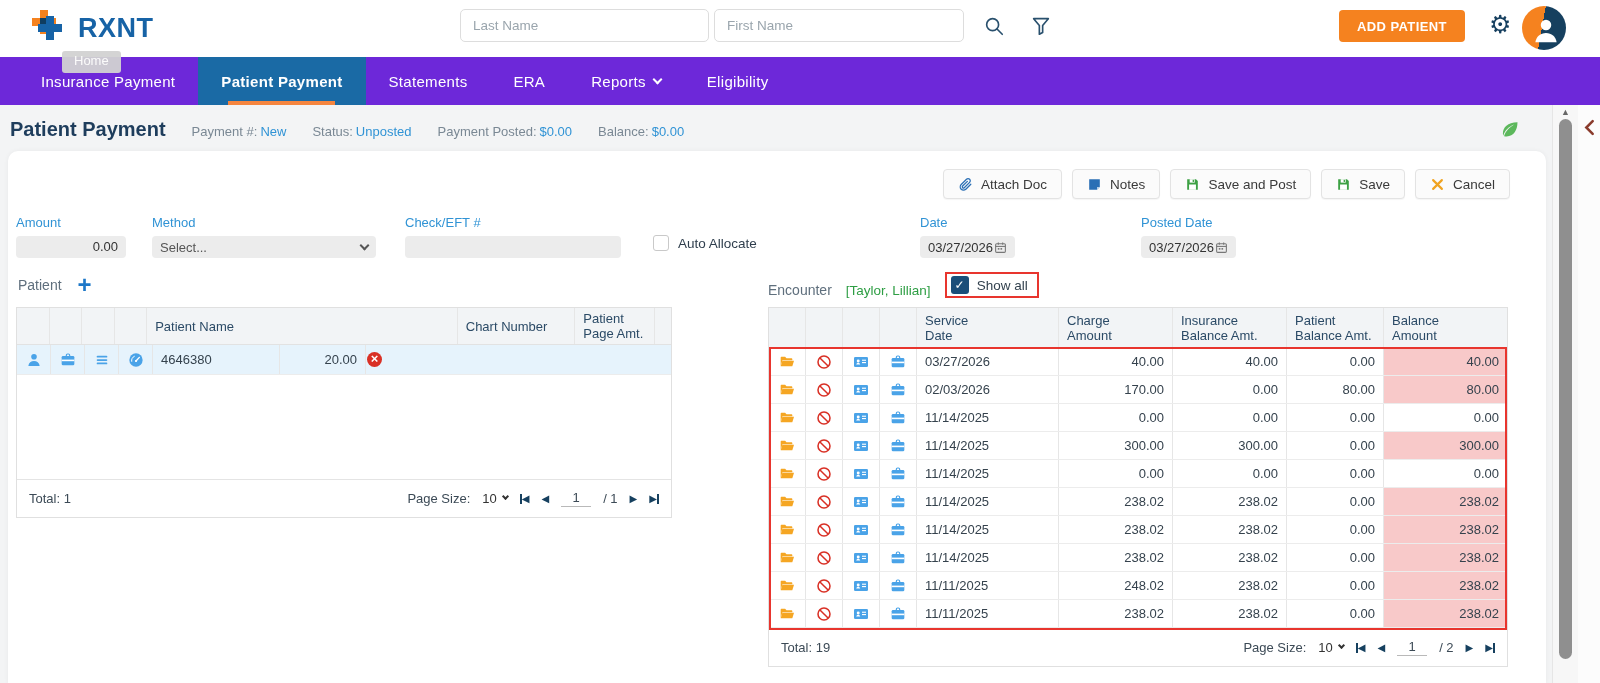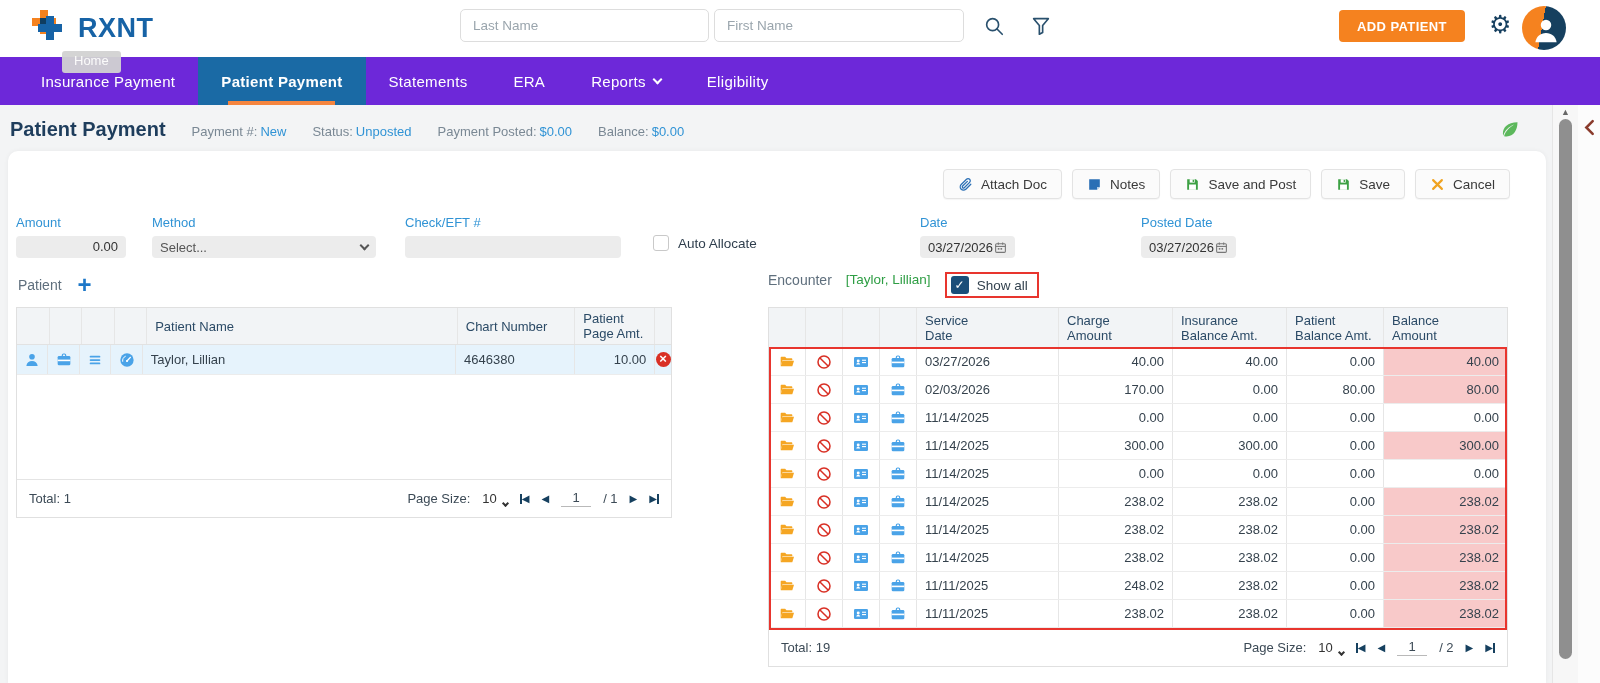--- a/index.html
+++ b/index.html
@@ -61,21 +61,21 @@
   .auto-label { font-size:13.5px; color:#2f3e4d; }
 
   .chev { display:inline-block; width:7px; height:7px; border-right:2px solid currentColor; border-bottom:2px solid currentColor; transform:rotate(45deg); margin-top:-4px; }
   .chev.sm { width:5px; height:5px; }
   .nav .chev { border-color:#fff; }
 
   
   .sec-patient { position:absolute; left:10px; top:125px; display:flex; align-items:center; gap:16px; }
   .sec-label { font-size:14px; color:#5f6f7d; }
   .plus { color:#1e78c8; font-size:24px; font-weight:bold; line-height:18px; cursor:pointer; }
-  .sec-encounter { position:absolute; left:760px; top:121px; display:flex; align-items:flex-start; gap:14px; }
+  .sec-encounter { position:absolute; left:760px; top:121px; display:flex; align-items:flex-end; gap:14px; }
   .enc-tag { font-size:13.5px; color:#2e9e44; }
   .showall { display:flex; align-items:center; gap:8px; border:2px solid #e8352e; padding:2px 9px 2px 4px; cursor:pointer; }
   .showall span { font-size:13.5px; color:#33424f; }
 
   
   .tblock { position:absolute; top:156px; background:#fff; border:1px solid #e0e0e0; font-size:13px; }
   .ptable { left:8px; width:656px; }
   .etable { left:760px; width:740px; }
   .thead { display:flex; background:#f2f4f6; color:#2b4a66; border-bottom:1px solid #e2e2e2; }
   .ptable .thead { height:37px; }
@@ -95,21 +95,21 @@
   
   .c-i { width:37px; } .c-date { width:142px; } .c-charge { width:114px; } .c-ins { width:114px; } .c-pat { width:97px; } .c-bal { width:123px; }
   .red-frame { position:absolute; left:0; right:0; top:39px; height:283px; border:2px solid #e8352e; pointer-events:none; z-index:3; }
   .etable { position:relative; }
 
   .tfoot { height:38px; display:flex; align-items:center; justify-content:space-between; padding:0 12px; border-top:1px solid #e4e4e4; color:#3c4a56; }
   .pgroup { display:flex; align-items:center; gap:12px; font-size:13px; }
   .pgi { color:#16405f; font-size:10px; cursor:pointer; display:flex; align-items:center; }
   .bar { display:inline-block; width:2px; height:10px; background:#16405f; }
   .pg-num { width:30px; text-align:center; border-bottom:1px solid #b9b9b9; padding-bottom:1px; }
-  .psize { display:flex; align-items:flex-end; gap:6px; cursor:pointer; color:#333; }
+  .psize { display:flex; align-items:center; gap:6px; cursor:pointer; color:#333; }
 
   
   .vscroll { position:absolute; left:1552px; top:105px; width:26px; height:578px; background:#f7f7f7; border-left:1px solid #e6e6e6; cursor:pointer; }
   .vs-up { position:absolute; left:0; right:0; top:2px; text-align:center; font-size:9px; color:#666; }
   .vs-thumb { position:absolute; left:6px; top:14px; width:13px; height:540px; background:#8f8f8f; border-radius:7px; }
   .rightstrip { position:absolute; left:1578px; top:105px; width:22px; height:578px; background:#fcfcfc; }
   .collapse { position:absolute; left:5px; top:14px; width:13px; height:17px; color:#8a3b2c; cursor:pointer; }
 
   .icon-blue { color:#4aa3e8; } .icon-folder { color:#f5a623; } .icon-ban { color:#d93025; }
   .del { width:15px; height:15px; border-radius:50%; background:#d93025; color:#fff; font-size:13px; font-weight:bold; line-height:14px; text-align:center; cursor:pointer; }
@@ -361,23 +361,22 @@
         <div class="cell p-i icell icon-blue">
             <svg>
               <use href="#i-menu"></use>
             </svg>
           </div>
         <div class="cell p-i icell icon-blue">
             <svg>
               <use href="#i-gauge"></use>
             </svg>
           </div>
-        <div class="cell p-name">Taylor, Lillian</div>
         <div class="cell p-chart">4646380</div>
-        <div class="cell p-fund num">10.00</div>
+        <div class="cell p-fund num">20.00</div>
         <div class="cell p-del">
             <span class="del">×</span>
           </div>
       </div>
       <div class="filler"></div>
       <div class="tfoot">
         <span>Total: 1</span>
         <div class="pgroup">
           <span>Page Size:</span>
           <span class="psize">

